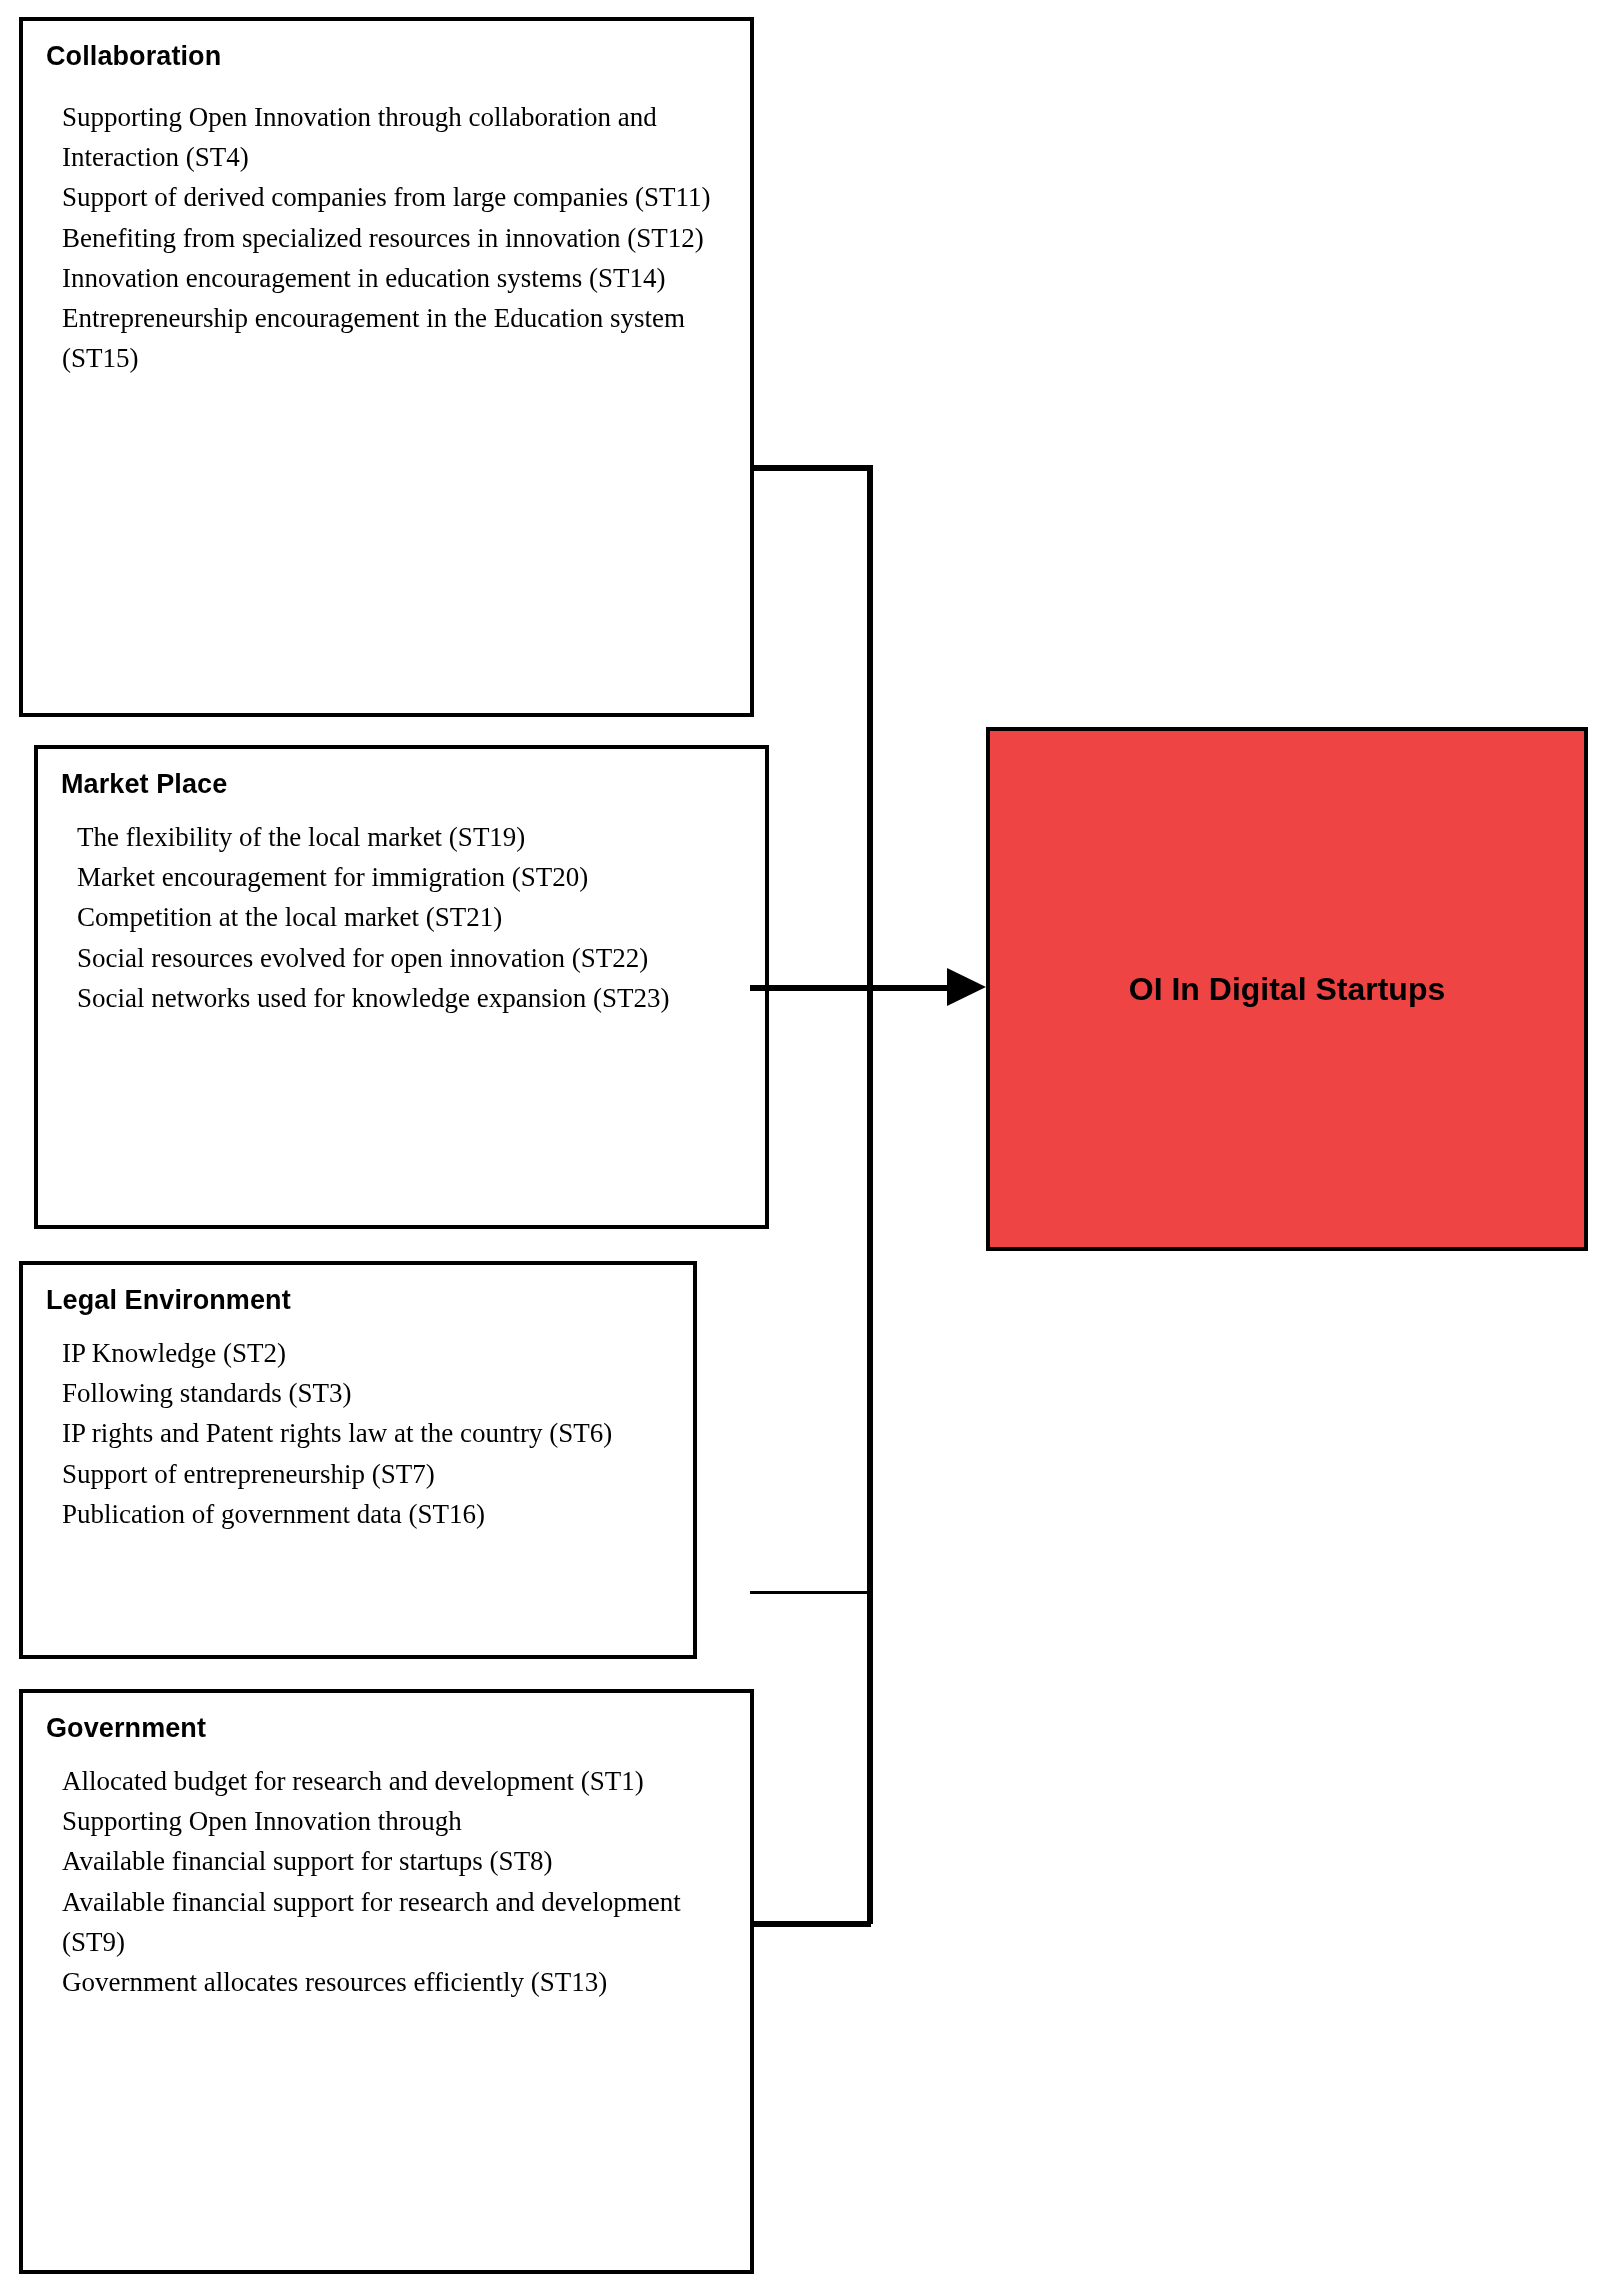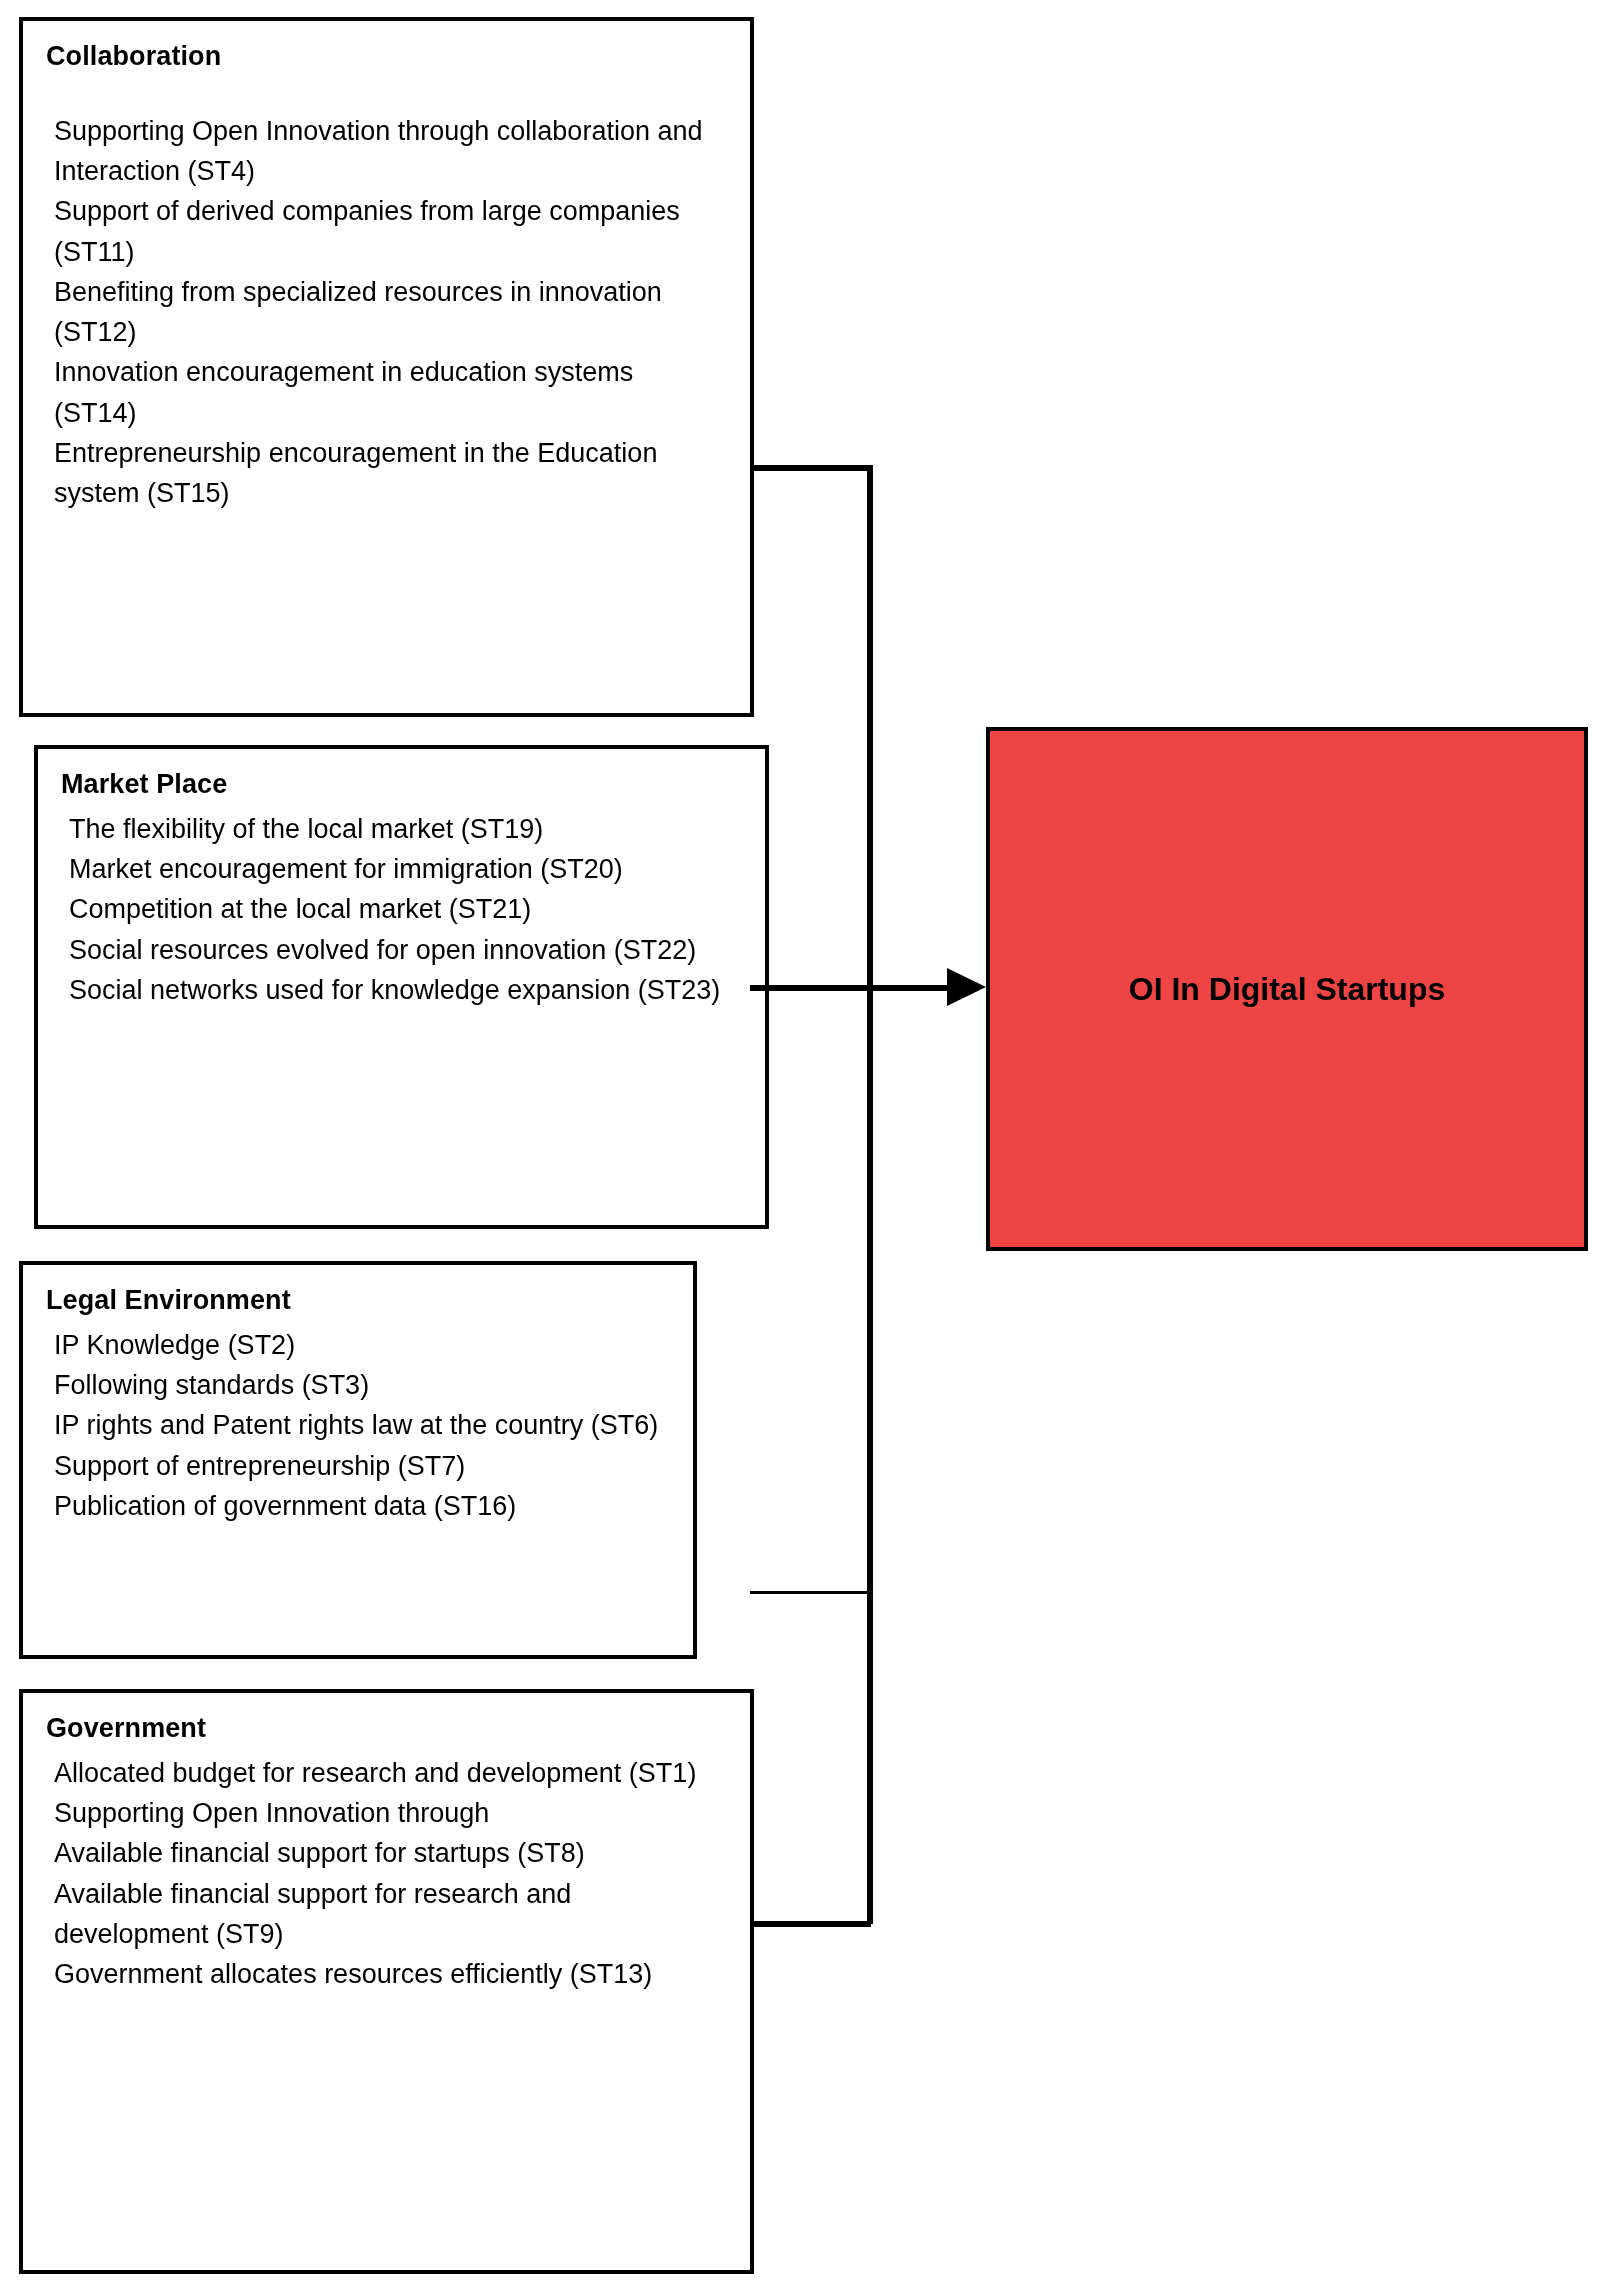--- a/index.html
+++ b/index.html
@@ -32,26 +32,27 @@
   }
   .cat-title {
     font-weight: bold;
     font-size: 27px;
     line-height: 1.28;
     letter-spacing: 0.1px;
     margin: 0;
     white-space: nowrap;
   }
   .cat-title.has-gap {
-    margin-bottom: 38px;
+    margin-bottom: 24px;
   }
   .cat-list {
-    margin: 8px;
+    margin: 16px;
     padding: 0;
     list-style: none;
+    font-family: Liberation Serif, serif;
   }
   .cat-list li {
     font-size: 27px;
     line-height: 1.49;
     margin: 0;
     padding: 0;
   }
 
   
   #box-collaboration { left: 19px;  top: 17px;   width: 735px; height: 700px; }

